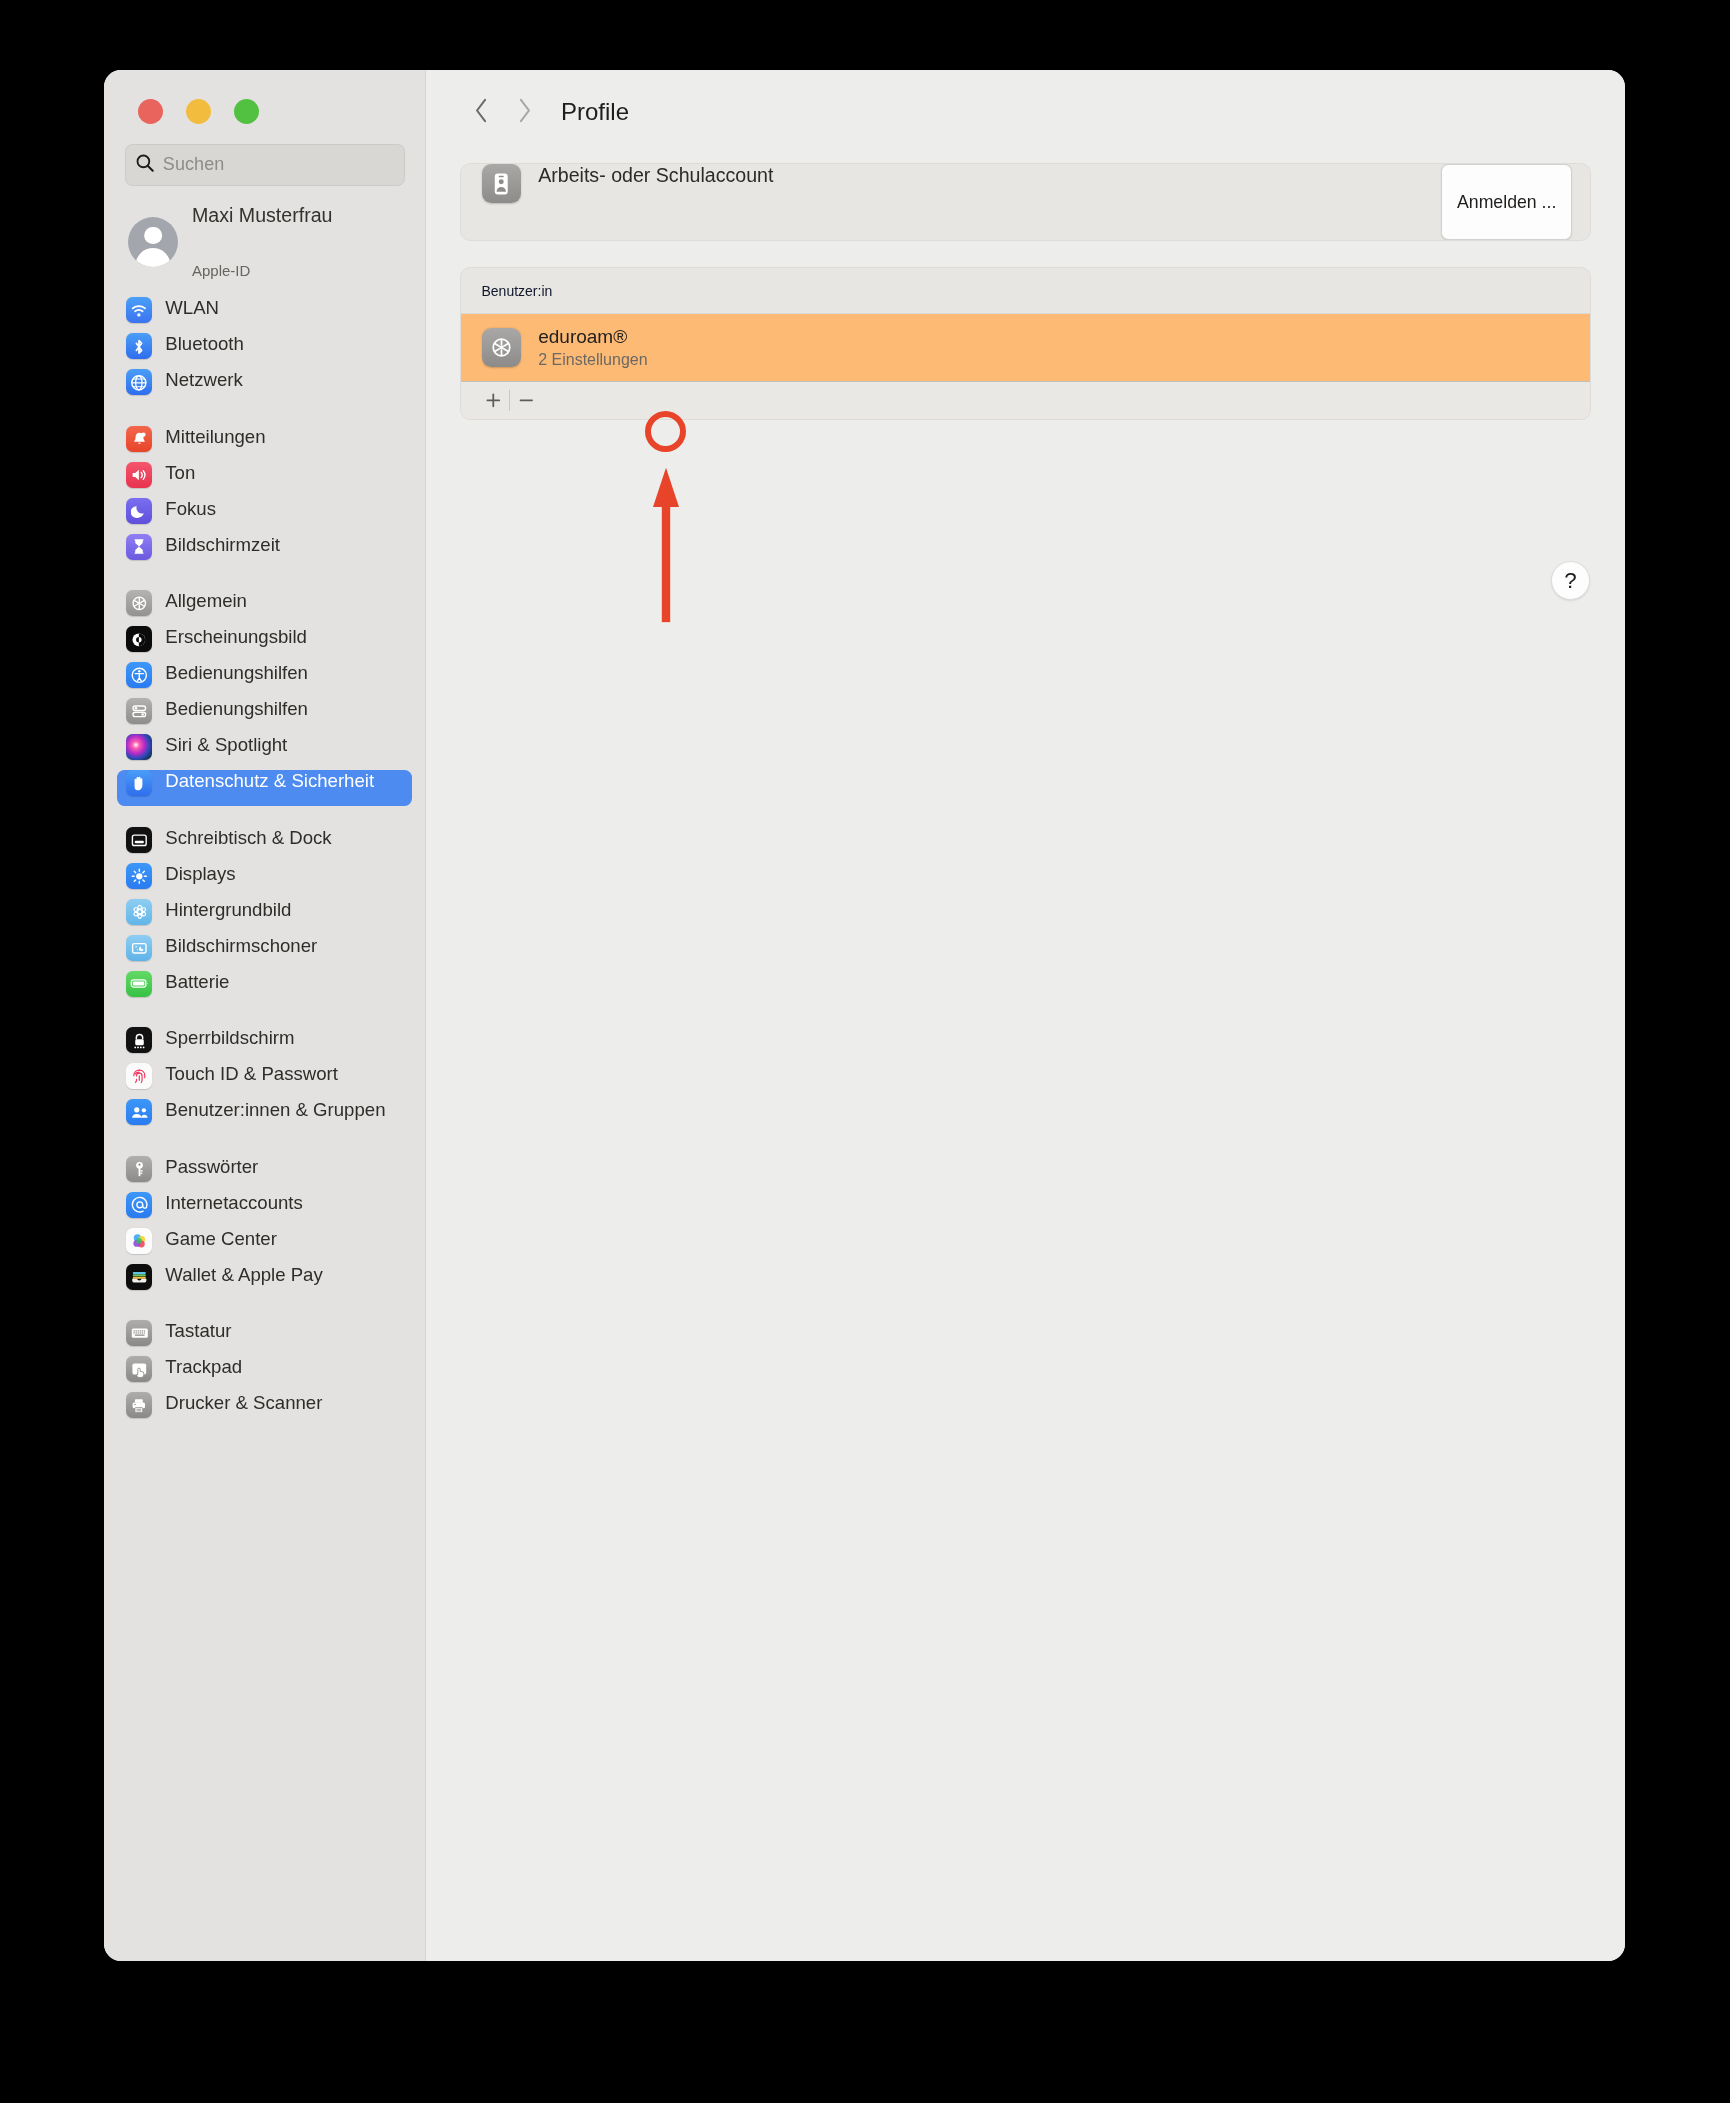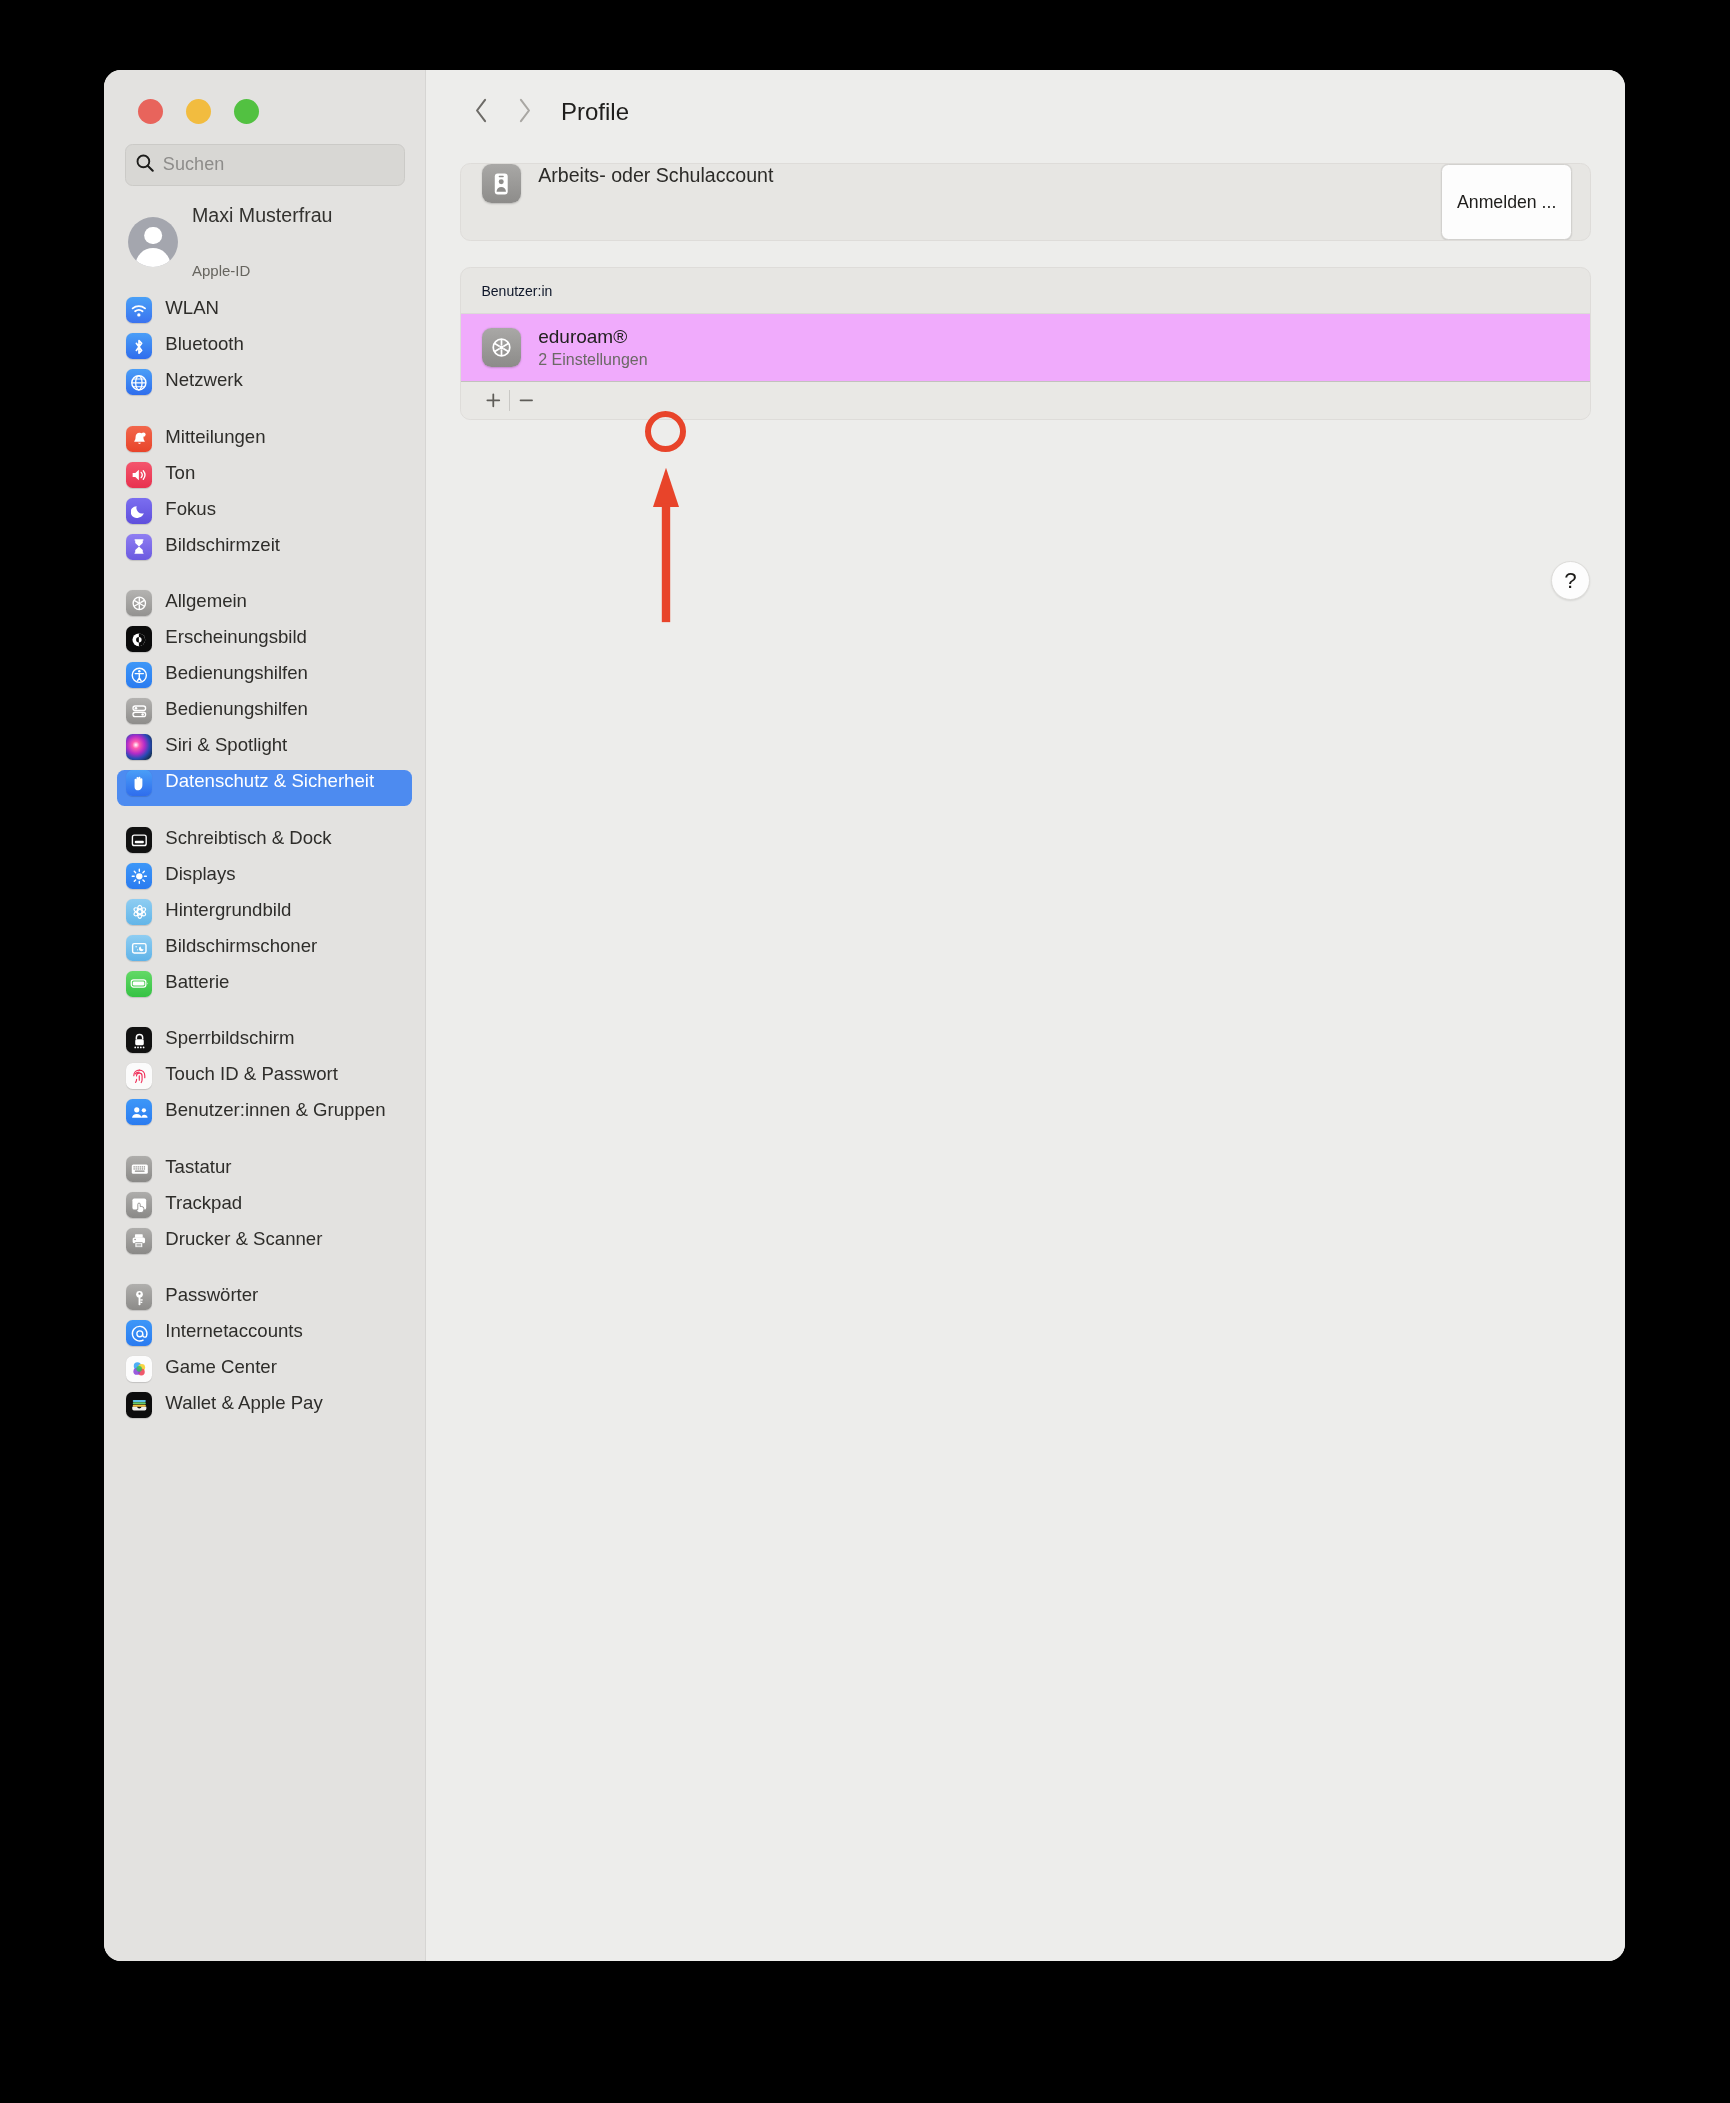--- a/index.html
+++ b/index.html
@@ -162,21 +162,21 @@
   .sec-head {
     height: 45px; display: flex; align-items: center;
     padding: 0 20.5px;
     font-size: 14px; color: #0f172a;
     border-bottom: 0.9px solid #dcdad7;
   }
   .row-profile {
     display: flex; align-items: center;
     height: 67px;
     padding: 0 20.5px;
-    background: #f0abfc;
+    background: #fdba74;
     border-bottom: 0.9px solid #c2c1bd;
   }
   .gear-ic {
     width: 39px; height: 39px; border-radius: 9.3px;
     background: linear-gradient(180deg,#a9a8a6,#8c8b89);
     display: flex; align-items: center; justify-content: center;
     flex: 0 0 39px;
     box-shadow: 0 0.9px 1.9px rgba(0,0,0,.2);
   }
   .prof-txt { margin-left: 17.7px; display: flex; flex-direction: column; line-height: 1.25; }
@@ -487,20 +487,69 @@
           <div class="nav-item">
             <span class="ic" style="background:linear-gradient(180deg,#3d97f8,#2a7bf0);">
               <svg width="19.6" height="15" viewBox="0 0 22 16">
                   <circle cx="7.6" cy="5" r="2.9" fill="#fff"></circle>
                   <path d="M2.3 14c0-2.6 2.4-4.3 5.3-4.3s5.3 1.7 5.3 4.3z" fill="#fff"></path>
                   <circle cx="15.6" cy="5.6" r="2.4" fill="#fff"></circle>
                   <path d="M12.4 13.9c.3-2.4 1.9-3.5 3.4-3.5 2.2 0 4 1.4 4 3.5z" fill="#fff"></path>
                 </svg>
             </span>
             <span class="lbl">Benutzer:innen &amp; Gruppen</span>
+          </div>
+        </div>
+
+        <div class="grp">
+          <div class="nav-item">
+            <span class="ic" style="background:linear-gradient(180deg,#b0afad,#8c8b89);">
+              <svg width="13" height="17.7" viewBox="0 0 14 19">
+                  <circle cx="7" cy="5.6" r="3.6" fill="#fff"></circle>
+                  <circle cx="7" cy="5" r="1.2" fill="#8c8b89"></circle>
+                  <path d="M6 8.6h2v8.2l-1 1-1-1z" fill="#fff"></path>
+                  <rect x="8" y="11" width="2.4" height="1.5" fill="#fff"></rect>
+                  <rect x="8" y="13.7" width="2" height="1.4" fill="#fff"></rect>
+                </svg>
+            </span>
+            <span class="lbl">Passwörter</span>
+          </div>
+          <div class="nav-item">
+            <span class="ic" style="background:linear-gradient(180deg,#3d97f8,#2a7bf0);">
+              <svg width="19.6" height="19.6" viewBox="0 0 22 22">
+                  <g fill="none" stroke="#fff" stroke-width="1.5">
+                    <circle cx="11" cy="11" r="3.3"></circle>
+                    <path d="M14.3 11v1.9a2.4 2.4 0 004.1 1.1 8.2 8.2 0 10-3.2 3.8"></path>
+                  </g>
+                </svg>
+            </span>
+            <span class="lbl">Internetaccounts</span>
+          </div>
+          <div class="nav-item">
+            <span class="ic" style="background:#fcfcfc;">
+              <svg width="20.5" height="20.5" viewBox="0 0 22 22">
+                  <circle cx="9" cy="7.4" r="3.9" fill="#3fa7f5" opacity=".92"></circle>
+                  <circle cx="13.6" cy="9.1" r="3.7" fill="#f5d132" opacity=".92"></circle>
+                  <circle cx="13.2" cy="14" r="3.7" fill="#ef4b5e" opacity=".92"></circle>
+                  <circle cx="8.4" cy="13.3" r="3.7" fill="#8b46d8" opacity=".88"></circle>
+                  <circle cx="10.9" cy="10.6" r="3" fill="#33bf62" opacity=".85"></circle>
+                </svg>
+            </span>
+            <span class="lbl">Game Center</span>
+          </div>
+          <div class="nav-item">
+            <span class="ic" style="background:#0d0d0d;">
+              <svg width="18.6" height="16" viewBox="0 0 20 17">
+                  <rect x="3" y="3" width="14" height="2.2" rx=".9" fill="#5fc3e8"></rect>
+                  <rect x="3" y="5.6" width="14" height="2.2" rx=".9" fill="#66cc6b"></rect>
+                  <rect x="3" y="8.2" width="14" height="2.2" rx=".9" fill="#f2c23c"></rect>
+                  <path d="M2.4 10.4h5.1a2.6 2.6 0 005 0h5.1v2.1a1.8 1.8 0 01-1.8 1.8H4.2a1.8 1.8 0 01-1.8-1.8z" fill="#f0efec"></path>
+                </svg>
+            </span>
+            <span class="lbl">Wallet &amp; Apple Pay</span>
           </div>
         </div>
 
         <div class="grp">
           <div class="nav-item">
             <span class="ic" style="background:linear-gradient(180deg,#aeadab,#8a8987);">
               <svg width="19.6" height="14" viewBox="0 0 22 15">
                   <rect x="2" y="2.4" width="18" height="10.4" rx="1.7" fill="#fff"></rect>
                   <g fill="#8a8987">
                     <rect x="3.9" y="4.5" width="1.5" height="1.3"></rect>
@@ -539,69 +588,20 @@
                   <rect x="5.6" y="12" width="8.8" height="5.4" rx=".9" fill="#fff" stroke="#8a8987" stroke-width=".9"></rect>
                   <g stroke="#8a8987" stroke-width=".9">
                     <path d="M7.3 13.9h5.4M7.3 15.6h5.4"></path>
                   </g>
                 </svg>
             </span>
             <span class="lbl">Drucker &amp; Scanner</span>
           </div>
         </div>
 
-        <div class="grp">
-          <div class="nav-item">
-            <span class="ic" style="background:linear-gradient(180deg,#b0afad,#8c8b89);">
-              <svg width="13" height="17.7" viewBox="0 0 14 19">
-                  <circle cx="7" cy="5.6" r="3.6" fill="#fff"></circle>
-                  <circle cx="7" cy="5" r="1.2" fill="#8c8b89"></circle>
-                  <path d="M6 8.6h2v8.2l-1 1-1-1z" fill="#fff"></path>
-                  <rect x="8" y="11" width="2.4" height="1.5" fill="#fff"></rect>
-                  <rect x="8" y="13.7" width="2" height="1.4" fill="#fff"></rect>
-                </svg>
-            </span>
-            <span class="lbl">Passwörter</span>
-          </div>
-          <div class="nav-item">
-            <span class="ic" style="background:linear-gradient(180deg,#3d97f8,#2a7bf0);">
-              <svg width="19.6" height="19.6" viewBox="0 0 22 22">
-                  <g fill="none" stroke="#fff" stroke-width="1.5">
-                    <circle cx="11" cy="11" r="3.3"></circle>
-                    <path d="M14.3 11v1.9a2.4 2.4 0 004.1 1.1 8.2 8.2 0 10-3.2 3.8"></path>
-                  </g>
-                </svg>
-            </span>
-            <span class="lbl">Internetaccounts</span>
-          </div>
-          <div class="nav-item">
-            <span class="ic" style="background:#fcfcfc;">
-              <svg width="20.5" height="20.5" viewBox="0 0 22 22">
-                  <circle cx="9" cy="7.4" r="3.9" fill="#3fa7f5" opacity=".92"></circle>
-                  <circle cx="13.6" cy="9.1" r="3.7" fill="#f5d132" opacity=".92"></circle>
-                  <circle cx="13.2" cy="14" r="3.7" fill="#ef4b5e" opacity=".92"></circle>
-                  <circle cx="8.4" cy="13.3" r="3.7" fill="#8b46d8" opacity=".88"></circle>
-                  <circle cx="10.9" cy="10.6" r="3" fill="#33bf62" opacity=".85"></circle>
-                </svg>
-            </span>
-            <span class="lbl">Game Center</span>
-          </div>
-          <div class="nav-item">
-            <span class="ic" style="background:#0d0d0d;">
-              <svg width="18.6" height="16" viewBox="0 0 20 17">
-                  <rect x="3" y="3" width="14" height="2.2" rx=".9" fill="#5fc3e8"></rect>
-                  <rect x="3" y="5.6" width="14" height="2.2" rx=".9" fill="#66cc6b"></rect>
-                  <rect x="3" y="8.2" width="14" height="2.2" rx=".9" fill="#f2c23c"></rect>
-                  <path d="M2.4 10.4h5.1a2.6 2.6 0 005 0h5.1v2.1a1.8 1.8 0 01-1.8 1.8H4.2a1.8 1.8 0 01-1.8-1.8z" fill="#f0efec"></path>
-                </svg>
-            </span>
-            <span class="lbl">Wallet &amp; Apple Pay</span>
-          </div>
-        </div>
-
       </div>
     </div>
 
     <div class="content">
 
       <div class="toolbar">
         <div class="chev">
           <span>
             <svg width="15" height="25" viewBox="0 0 16 28">
                 <path d="M12 2L3 14l9 12" fill="none" stroke="#6d6b67" stroke-width="2.3" stroke-linecap="round" stroke-linejoin="round"></path>

